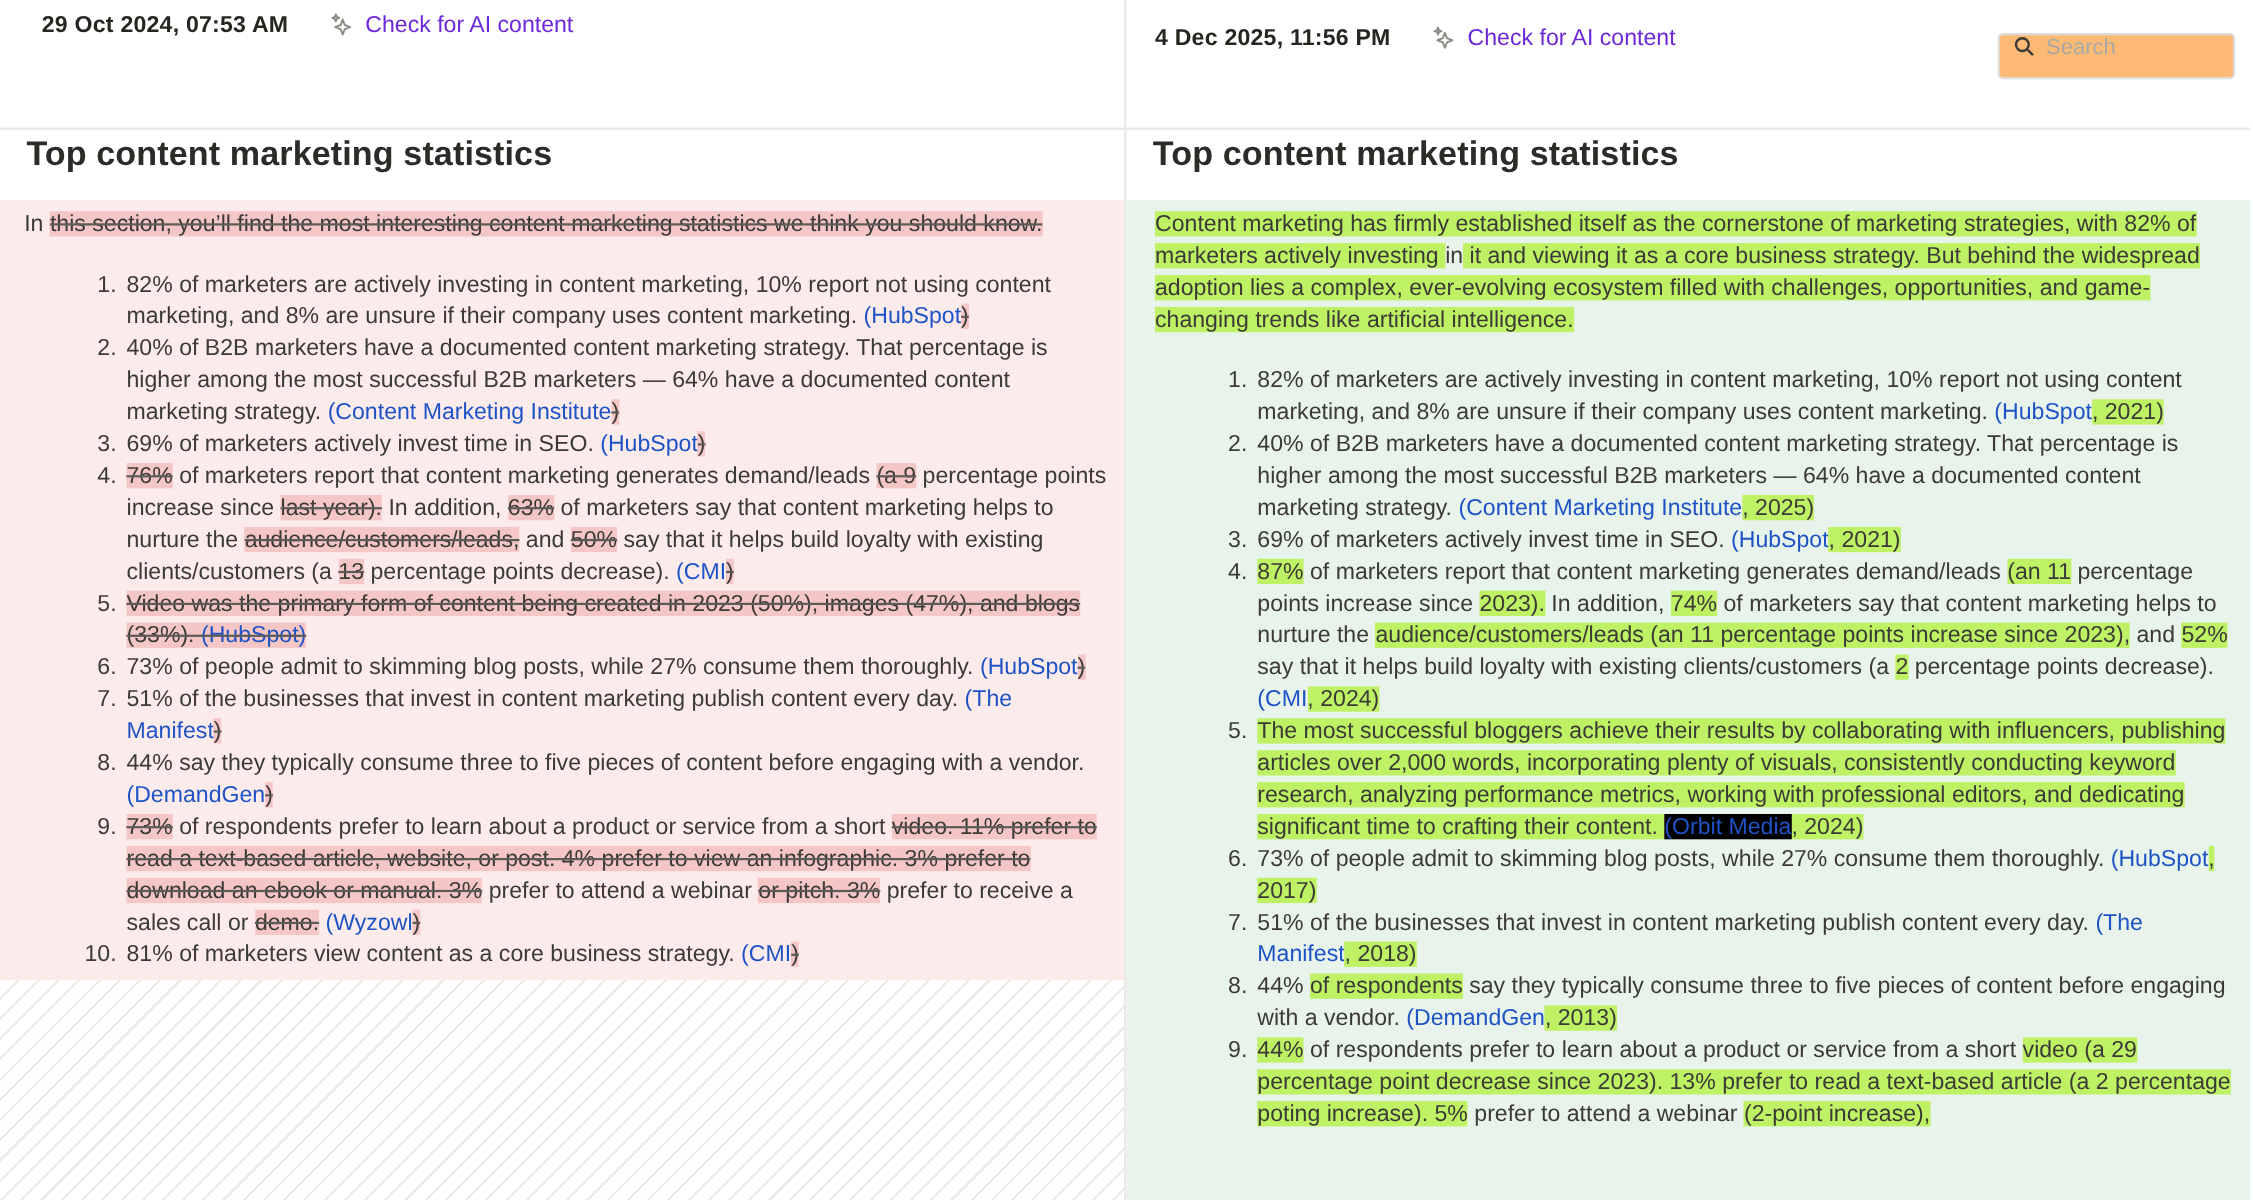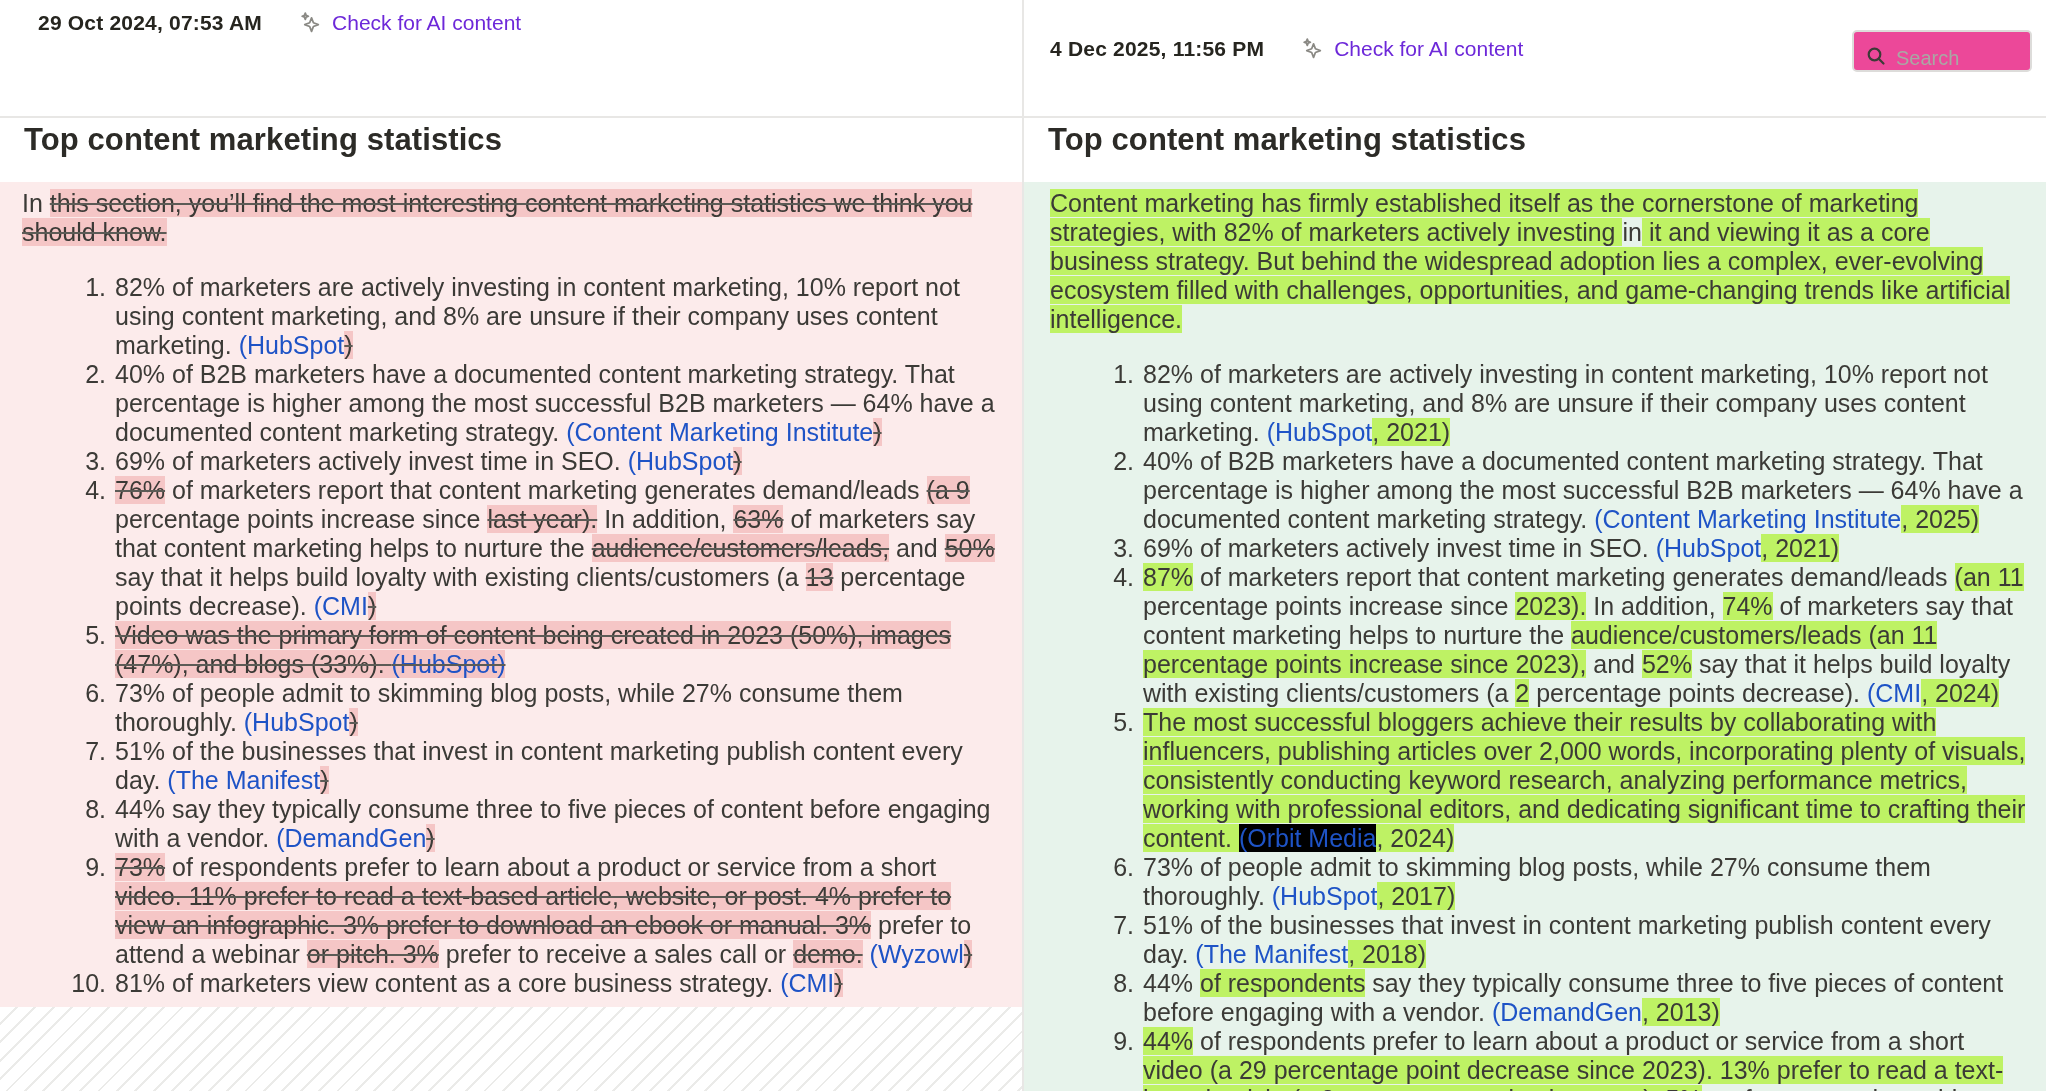--- a/index.html
+++ b/index.html
@@ -8,36 +8,36 @@
 
   .app { display: flex; width: 2048px; height: 1091px; }
   .pane { display: flex; flex-direction: column; overflow: hidden; }
   .pane-left  { width: 1024px; border-right: 2px solid #e8e7e5; }
   .pane-right { width: 1022px; }
 
   
   .pane-header { height: 118px; flex: 0 0 118px; background: #fff; border-bottom: 2px solid #e8e7e5; position: relative; }
   .hdr-row { display: flex; align-items: center; gap: 12px; }
   .pane-left  .hdr-row { padding: 10px 2px 0 38px; }
-  .pane-right .hdr-row { padding: 36px 0 0 26px; }
+  .pane-right .hdr-row { padding: 22px 0 0 26px; }
   .hdr-date { font-size: 21px; font-weight: 700; color: #26251f; letter-spacing: .2px; }
   .ai-check { display: flex; align-items: center; gap: 9px; margin-left: 24px; cursor: pointer; }
   .ai-check .lbl { font-size: 21px; color: #6d28d9; }
   .sparkle-icon svg { display: block; }
 
-  .search-box { position: absolute; top: 30px; right: 14px; width: 180px; height: 42px;
-    border: 2px solid #dddcda; border-radius: 5px; display: flex; align-items: flex-end;
-    gap: 10px; padding: 0 12px; background: #ec4899; }
+  .search-box { position: absolute; top: 30px; right: 14px; width: 216px; height: 42px;
+    border: 2px solid #dddcda; border-radius: 5px; display: flex; align-items: flex-start;
+    gap: 10px; padding: 0 12px; background: #fdba74; }
   .search-box input { border: none; outline: none; width: 130px; font-size: 20px;
     font-family: "Liberation Sans", sans-serif; color: #3b3a36; background: transparent; }
   .search-box input::placeholder { color: #a9a8a4; }
 
   
   .doc-title { font-size: 31px; font-weight: 700; color: #2c2b27; padding: 4px 24px 24px 24px; background: #fff; letter-spacing: .1px; }
-  .content-block { padding: 7px 16px 9px 22px; font-size: 25px; line-height: 29px; }
+  .content-block { padding: 7px 16px 9px 22px; font-size: 21px; line-height: 29px; }
   .pane-right .content-block { padding-left: 26px; flex: 1 1 auto; }
   .removed-block { background: #fcebeb; }
   .added-block   { background: #e7f3eb; }
 
   ol.stats { list-style: none; counter-reset: li; margin-top: 26px; padding-left: 93px; }
   ol.stats li { counter-increment: li; position: relative; }
   ol.stats li::before { content: counter(li) "."; position: absolute; right: 100%; margin-right: 9px; white-space: nowrap; color: #3b3a36; }
 
   
   .seg-d  { background: #f5c6c6; text-decoration: line-through; text-decoration-thickness: 1.5px; text-decoration-color: #5c5b56; }

